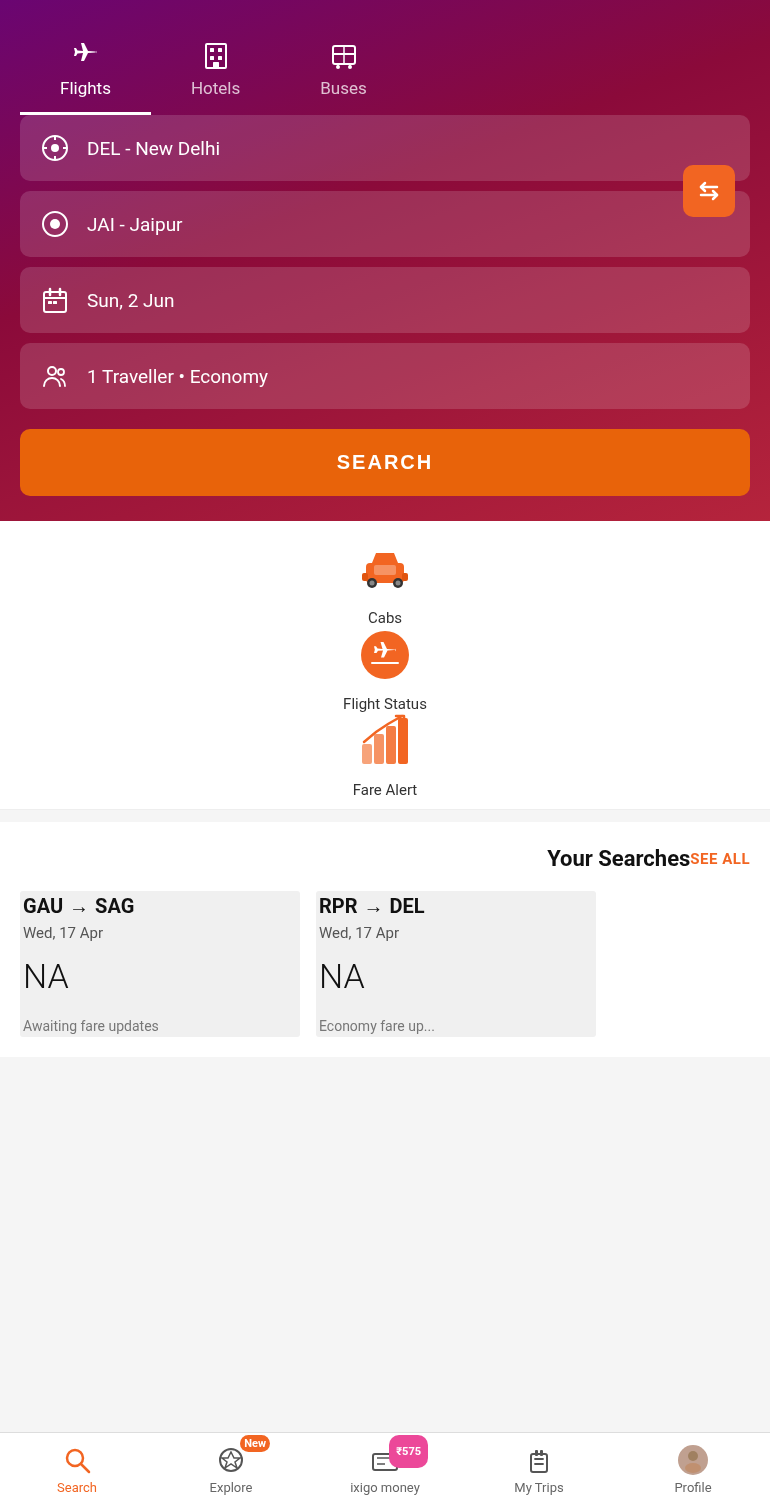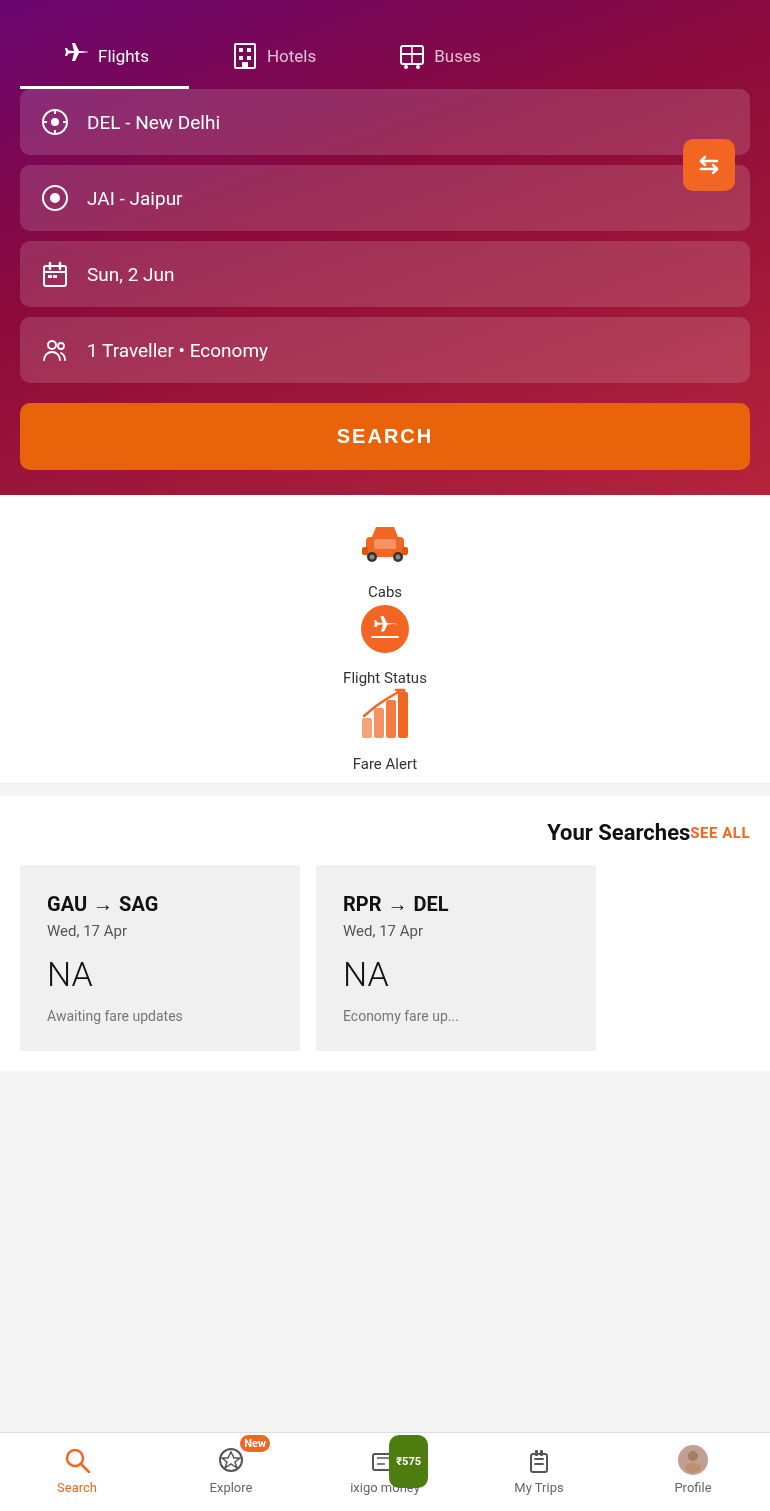--- a/index.html
+++ b/index.html
@@ -20,21 +20,21 @@
 
     
     .top-tabs {
       display: flex;
       justify-content: flex-start;
       padding: 0 20px;
       gap: 0;
     }
     .top-tab {
       display: flex;
-      flex-direction: row;
+      flex-direction: column;
       align-items: center;
       color: rgba(255,255,255,0.75);
       padding: 10px 40px 14px 40px;
       cursor: pointer;
       border-bottom: 3px solid transparent;
       gap: 6px;
       font-size: 17px;
     }
     .top-tab.active {
       color: #fff;
@@ -192,21 +192,21 @@
     }
 
     .search-cards {
       display: flex;
       gap: 16px;
       overflow-x: auto;
     }
     .search-card {
       background: #f0f0f0;
       border-radius: 3px;
-      padding: 27px;
+      padding: 3px;
       min-width: 280px;
       flex-shrink: 0;
       cursor: pointer;
     }
     .search-card-route {
       font-size: 20px;
       font-weight: 700;
       color: #111;
       display: flex;
       align-items: center;
@@ -215,21 +215,21 @@
     }
     .search-card-date {
       font-size: 15px;
       color: #555;
       margin-bottom: 14px;
     }
     .search-card-price {
       font-size: 34px;
       font-weight: 300;
       color: #111;
-      margin-bottom: 14px;
+      margin-bottom: 22px;
     }
     .search-card-status {
       font-size: 14px;
       color: #777;
     }
 
     
     .bottom-nav {
       position: fixed;
       bottom: 0;
@@ -502,21 +502,21 @@
     <span class="nav-label">Explore</span>
   </div>
 
   <div class="nav-item">
     <div class="nav-icon" style="position:relative;">
       <svg width="28" height="28" viewBox="0 0 28 28" fill="none">
         <rect x="2" y="8" width="24" height="16" rx="2" stroke="#555" stroke-width="2" fill="none"></rect>
         <line x1="6" y1="12" x2="22" y2="12" stroke="#555" stroke-width="1.5"></line>
         <line x1="6" y1="18" x2="14" y2="18" stroke="#555" stroke-width="1.5"></line>
       </svg>
-      <span class="badge" style="position:absolute;top:-10px;right:-28px;background:#4d7c0f;color:#fff;font-size:11px;border-radius:10px;padding:20px 7px;font-weight:700;">₹575</span>
+      <span class="badge" style="position:absolute;top:-10px;right:-28px;background:#ec4899;color:#fff;font-size:11px;border-radius:10px;padding:10px 7px;font-weight:700;">₹575</span>
     </div>
     <span class="nav-label">ixigo money</span>
   </div>
 
   <div class="nav-item">
     <div class="nav-icon">
       <svg width="28" height="28" viewBox="0 0 28 28" fill="none">
         <rect x="6" y="8" width="16" height="18" rx="2" stroke="#555" stroke-width="2" fill="none"></rect>
         <line x1="10" y1="13" x2="18" y2="13" stroke="#555" stroke-width="1.8" stroke-linecap="round"></line>
         <line x1="10" y1="18" x2="18" y2="18" stroke="#555" stroke-width="1.8" stroke-linecap="round"></line>

